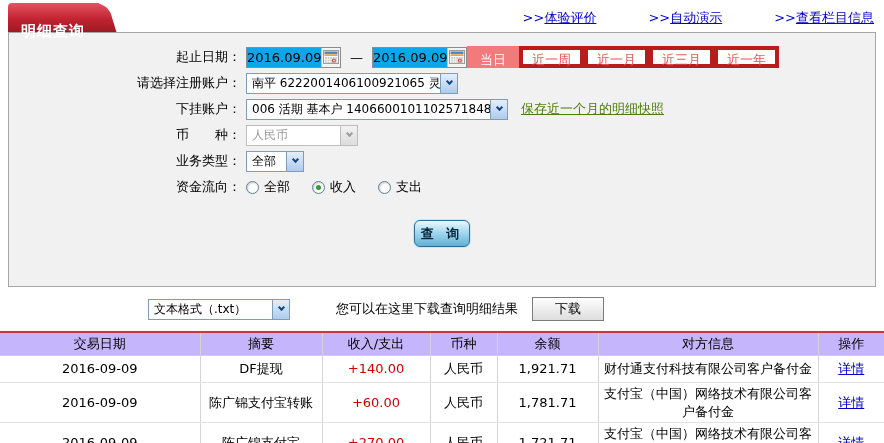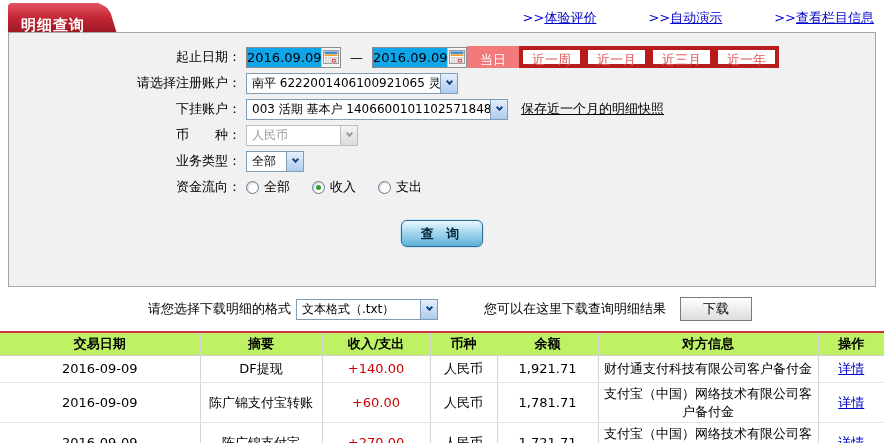--- a/index.html
+++ b/index.html
@@ -2,21 +2,21 @@
 <html><head>
 <meta charset="utf-8">
 <style>
   * { margin:0; padding:0; box-sizing:border-box; }
   html,body { width:884px; height:443px; background:#fff; overflow:hidden;
     font-family:"DejaVu Sans","Liberation Sans",sans-serif; font-size:13px; color:#000; }
 
   
   .topbar { position:relative; height:32px; }
   .tab { position:absolute; left:8px; top:3px; height:29px; line-height:29px;
-    padding:8px 14px 0 13px; background:linear-gradient(180deg,#e25463 0%,#c22332 55%,#9c1a24 100%);
+    padding:14px 14px 0 13px; background:linear-gradient(180deg,#e25463 0%,#c22332 55%,#9c1a24 100%);
     color:#fff; font-weight:bold; font-size:15px; border-top-left-radius:4px; letter-spacing:1px; }
   .tab::after { content:''; position:absolute; right:-13px; top:0; width:26px; height:100%;
     background:linear-gradient(180deg,#e25463 0%,#c22332 55%,#9c1a24 100%);
     transform:skewX(17deg); border-top-right-radius:12px; }
   .toplinks { position:absolute; right:10px; top:9px; display:flex; gap:52px; }
   .toplink { color:#0000cc; text-decoration:none; white-space:nowrap; cursor:pointer; }
   .toplink .pfx { text-decoration:none; }
   .toplink .txt { text-decoration:underline; }
 
   
@@ -47,47 +47,47 @@
     transform:rotate(45deg); margin-top:-3px; }
   .select.disabled { border-color:#bdbdbd; color:#9b9b9b; cursor:default; }
   .select.disabled .selbtn { background:linear-gradient(180deg,#f3f3f3,#dcdcdc); border-left-color:#bdbdbd; }
   .select.disabled .chev { border-color:#9b9b9b; }
   .w-register { width:212px; }
   .w-sub { width:262px; }
   .w-currency { width:112px; }
   .w-business { width:58px; }
   .w-format { width:142px; }
 
-  .snaplink { margin-left:13px; color:#000000; text-decoration:underline; cursor:pointer; }
+  .snaplink { margin-left:13px; color:#4d7c0f; text-decoration:underline; cursor:pointer; }
 
   .radio-group { display:flex; align-items:center; }
   .radio-item { display:flex; align-items:center; margin-right:22px; cursor:pointer; }
   .radio { width:13px; height:13px; border:1px solid #5f7c94; border-radius:50%; background:#fdfdfd;
     box-shadow:inset 1px 1px 2px rgba(0,0,0,.18); display:inline-flex; align-items:center; justify-content:center; flex:none; }
   .radio.checked::after { content:''; width:5px; height:5px; border-radius:50%; background:#2f9e2f; }
   .radio-item span.rlabel { margin-left:5px; }
 
-  .querybtn { display:block; margin:22px auto 0; width:82px; height:27px; cursor:pointer;
+  .querybtn { display:block; margin:22px auto 0; width:56px; height:27px; cursor:pointer;
     border:1px solid #2e6e96; border-radius:6px; font:inherit; font-weight:bold; letter-spacing:4px;
     color:#05293f; background:linear-gradient(180deg,#eaf8fe 0%,#a6d8ef 45%,#5fb0d8 100%);
     box-shadow:0 0 0 1px #cfe6f2; }
 
   
   .dlrow { display:flex; align-items:center; height:26px; margin-top:9px; padding-left:148px; }
   .dlrow .fmtlabel { margin-right:5px; }
   .dlrow .hint { margin-left:46px;text-align:right; }
   .dlbtn { margin-left:14px; width:72px; height:24px; cursor:pointer; font:inherit;
     border:1px solid #7b7b7b; background:linear-gradient(180deg,#ffffff,#dddddd); }
 
   
   .tblwrap { margin-top:9px; border-top:2px solid #cc3344; }
   table { width:884px; border-collapse:collapse; table-layout:fixed; }
   th,td { text-align:center; border-right:1px solid #d4d4d4; padding:2px 2px; word-break:break-all; }
   th:last-child, td:last-child { border-right:none; }
-  thead th { background:#bef264; height:21px; font-weight:bold; border-bottom:1px solid #cfcfcf;margin-left:20px; }
+  thead th { background:#c4b5fd; height:21px; font-weight:normal; border-bottom:1px solid #cfcfcf;margin-left:20px; }
   tbody td { border-bottom:1px solid #e2e2e2; height:27px; line-height:1.35; }
   .amt { color:#cc0000; }
   .detlink { color:#0000cc; text-decoration:underline; cursor:pointer; }
 </style>
 </head>
 <body>
 
 <div class="topbar">
   <div class="tab">
     <span>明细查询</span>
@@ -182,21 +182,21 @@
             <span class="chev"></span>
           </span>
       </div>
     </div>
   </div>
 
   <div class="frow">
     <div class="flabel">下挂账户：</div>
     <div class="fctl">
       <div class="select w-sub">
-        <span class="stext">003  活期  基本户  1406600101102571848</span>
+        <span class="stext">006  活期  基本户  1406600101102571848</span>
         <span class="selbtn">
             <span class="chev"></span>
           </span>
       </div>
       <a class="snaplink">保存近一个月的明细快照</a>
     </div>
   </div>
 
   <div class="frow">
     <div class="flabel">币　　种：</div>
@@ -237,21 +237,20 @@
         <span class="radio"></span>
         <span class="rlabel">支出</span>
       </span>
     </div>
   </div>
 
   <button class="querybtn">查 询</button>
 </div>
 
 <div class="dlrow">
-  <span class="fmtlabel">请您选择下载明细的格式</span>
   <div class="select w-format">
     <span class="stext">文本格式（.txt）</span>
     <span class="selbtn">
         <span class="chev"></span>
       </span>
   </div>
   <span class="hint">您可以在这里下载查询明细结果</span>
   <button class="dlbtn">下载</button>
 </div>
 

